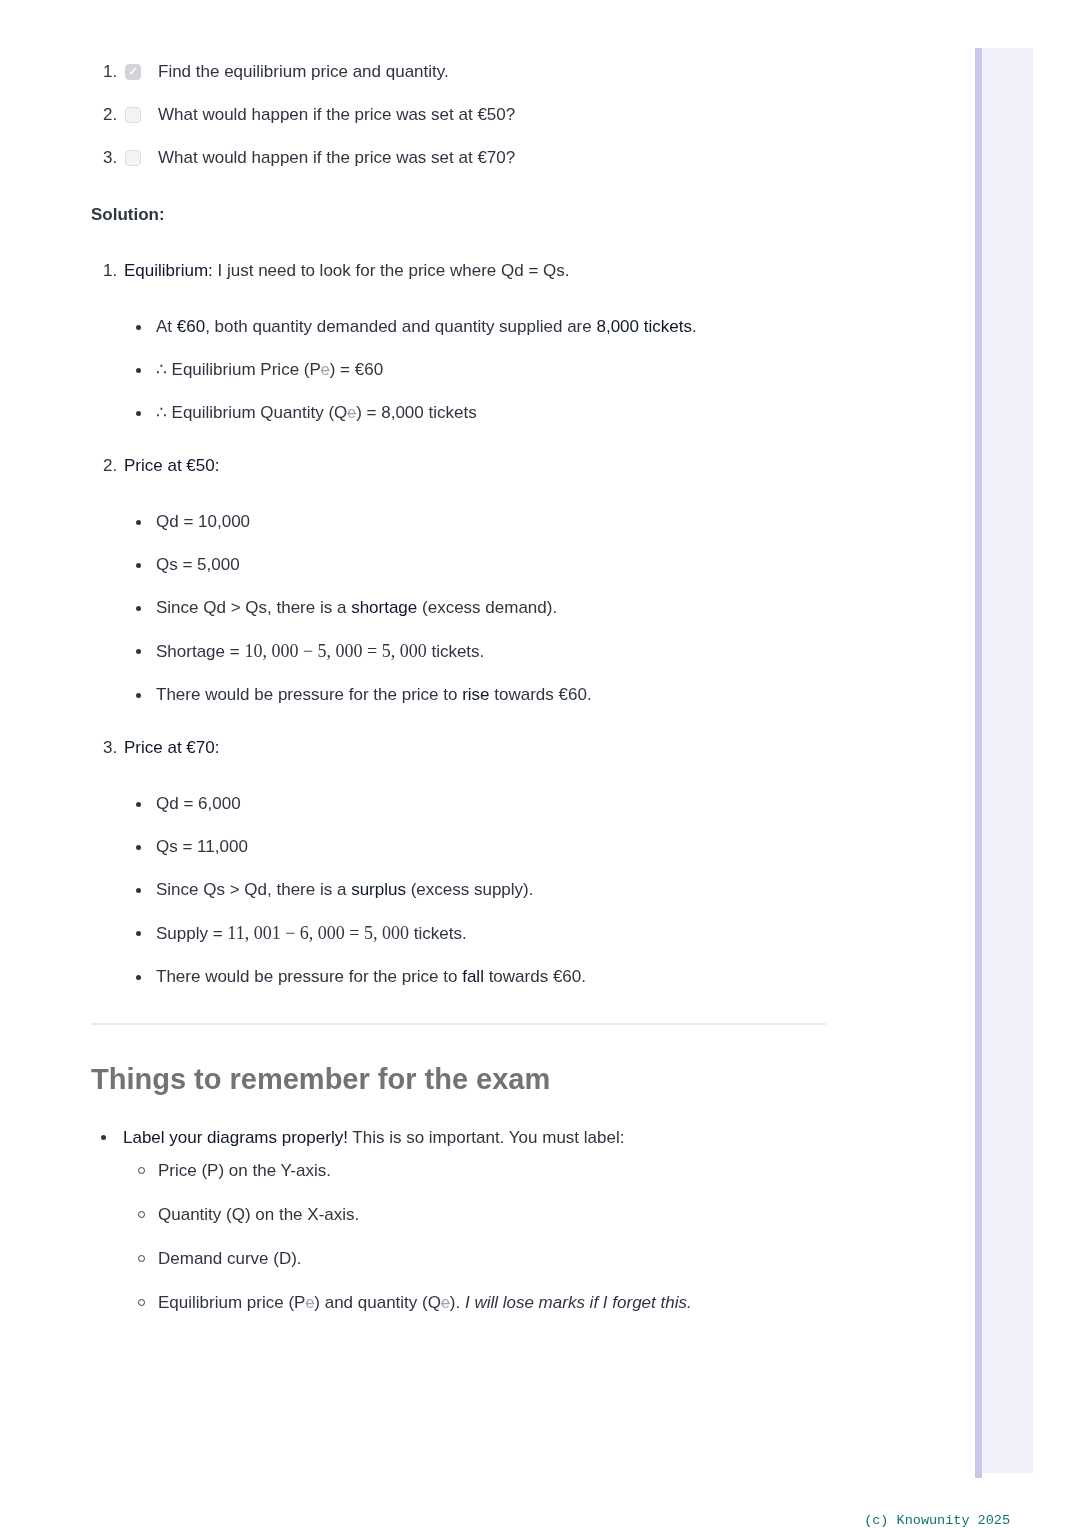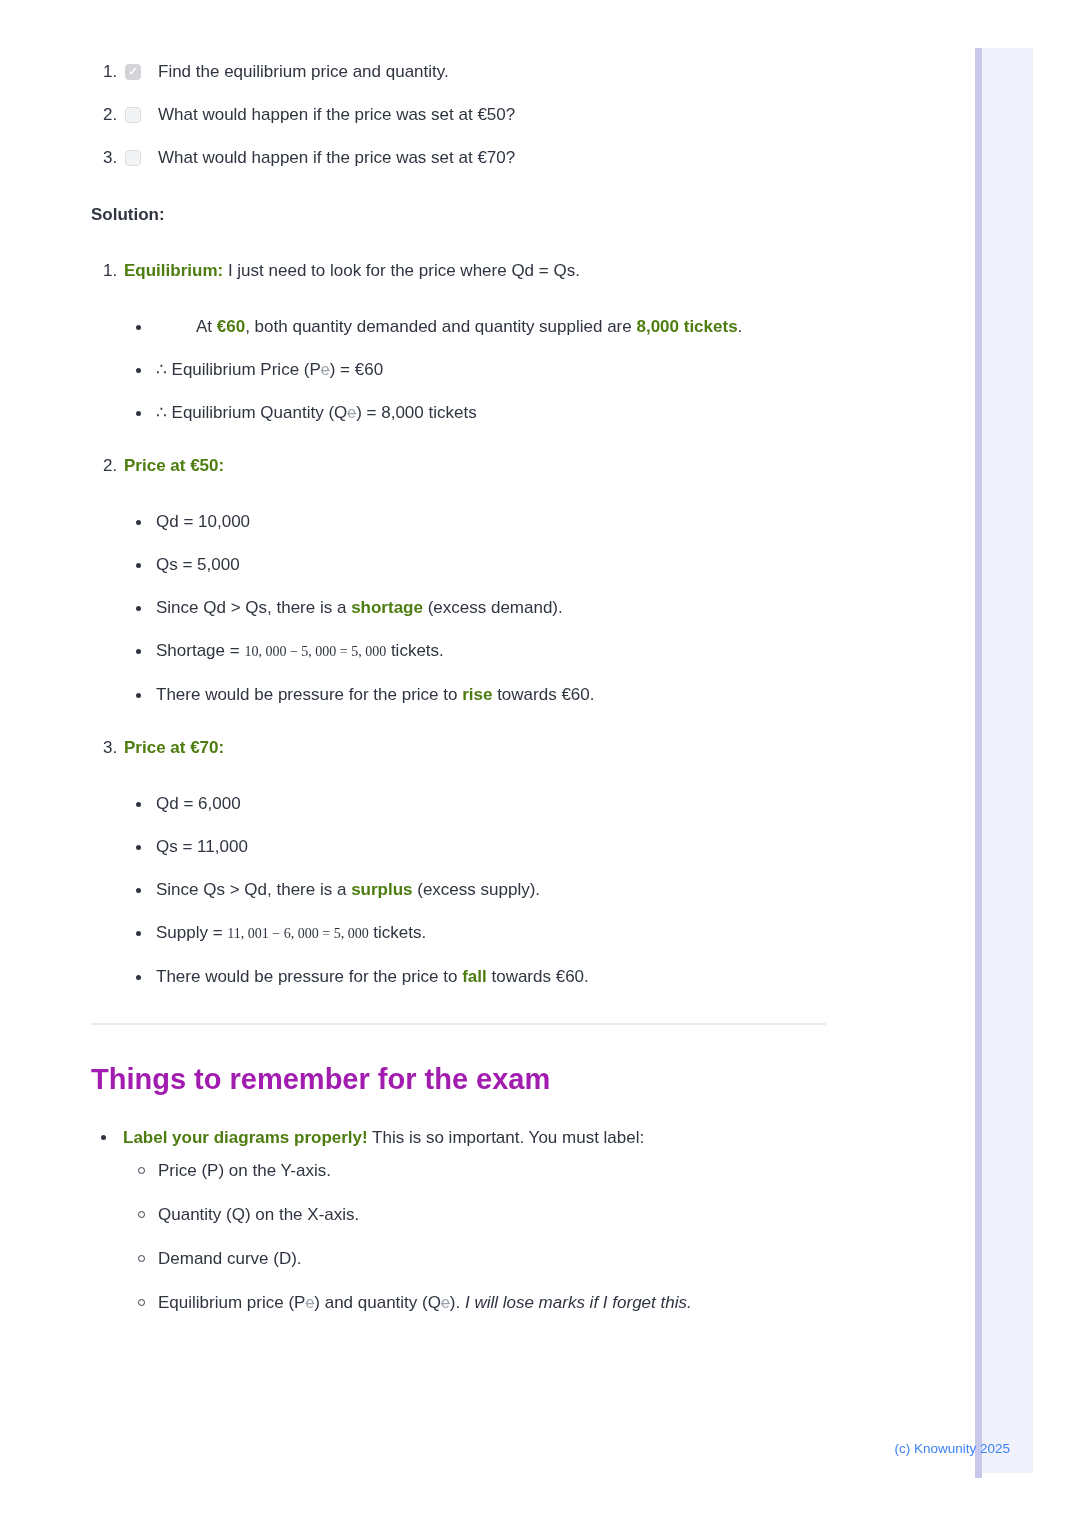--- a/index.html
+++ b/index.html
@@ -21,44 +21,44 @@
   .cb.unchecked { background:#f2f3f5; border:1px solid #dcdee2; }
   .check { color:#ffffff; font-size:11px; font-weight:700; line-height:1; }
   .t-text { flex:1; }
 
   .sol-label { font-weight:700; margin:30px 0 29px; }
 
   .sol-head { display:flex; margin-top:23px; }
   .sol-head:first-of-type { margin-top:0; }
   .num { flex:none; width:21px; margin-left:12px; }
   .head-text { flex:1; }
-  strong { font-weight:700; color:#4d7c0f; }
+  strong { font-weight:400; color:#0f172a; }
 
   .bullets { margin-top:27px; }
-  .b-row { display:flex; line-height:32px; margin-bottom:11px;justify-content:space-between; }
+  .b-row { display:flex; line-height:32px; margin-bottom:11px; }
   .dot { flex:none; width:5px; height:5px; border-radius:50%; background:#2f3540; margin:14px 15px 0 45px; }
   .b-text { flex:1; }
   .w-narrow { max-width:630px; }
 
-  .math { font-family:"Liberation Serif", serif; font-size:14px; }
+  .math { font-family:"Liberation Serif", serif; font-size:18px; }
   .sub-e { color:#9ba1ab; text-decoration:line-through; font-size:16px; }
 
   .divider { border:none; height:2px; background:#e9eaec; margin-top:30px; width:735px; }
 
-  .rem-heading { font-size:29px; line-height:34px; font-weight:700; color:#a21caf; margin-top:37px; }
+  .rem-heading { font-size:29px; line-height:34px; font-weight:700; color:#737373; margin-top:37px; }
 
   .rem-main { display:flex; line-height:27px; margin-top:28px; }
   .dot2 { flex:none; width:5px; height:5px; border-radius:50%; background:#2f3540; margin:11px 17px 0 10px; }
 
   .rem-subs { margin-top:6px; }
   .sub-row { display:flex; line-height:27px; margin-bottom:17px; }
   .ring { flex:none; width:7px; height:7px; border:1.5px solid #343b46; border-radius:50%; margin:10px 13px 0 47px; }
   em { font-style:italic; }
 
-  .footer { position:absolute; top:1441px; right:70px; font-size:13.5px; line-height:16px; color:#3b82f6; z-index:5; }
+  .footer { position:absolute; top:1513px; right:70px; font-size:13.5px; line-height:16px; color:#0f766e; z-index:5;font-family:Liberation Mono, monospace; }
 </style>
 </head>
 <body>
 
 <div class="scroll-stripe"></div>
 <div class="edge-panel"></div>
 
 <div class="content">
 
   <div>

